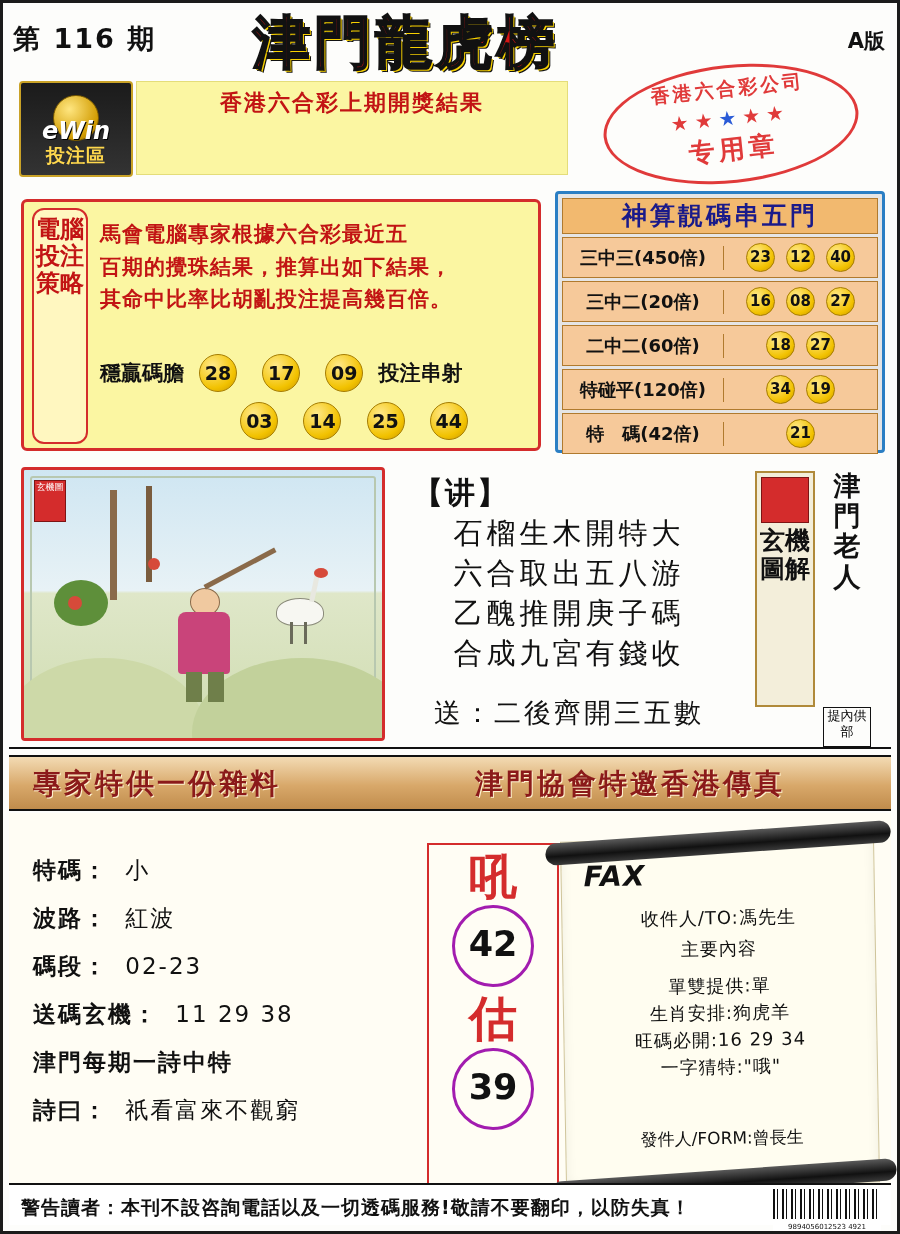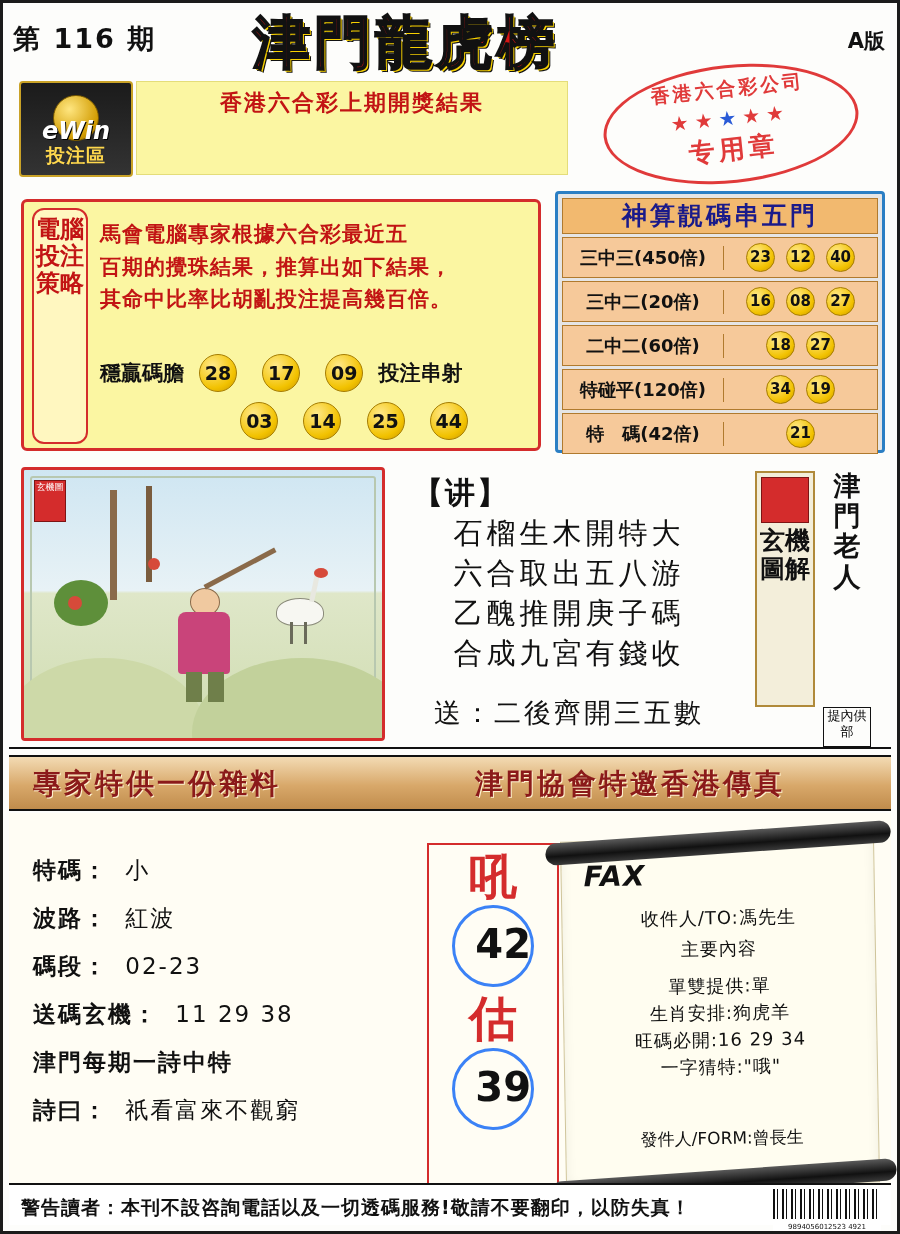--- a/index.html
+++ b/index.html
@@ -285,24 +285,24 @@
     background:#fffdf4;
   }
   .redcol .ch{
     text-align:center;font-size:48px;font-weight:bold;color:#d42c2c;
     line-height:1.05;
   }
   .redcol .c1{margin-top:6px;}
   .redcol .c2{margin-top:6px;}
   .circ{
     width:76px;height:76px;border-radius:50%;
-    border:3px solid #3b82f6;
+    border:3px solid #a21caf;
     margin:4px auto;
-    text-align:right;line-height:72px;
-    font-size:40px;font-weight:bold;color:#111;
+    text-align:center;line-height:72px;
+    font-size:35px;font-weight:bold;color:#111;
   }
 
   
   .scroll{
     position:absolute;left:560px;top:836px;width:312px;height:344px;
     background:#fffdf0;
     border:1px solid #cfc49a;
     box-shadow:inset 0 0 12px rgba(0,0,0,.07);
     transform:rotate(-1deg);
   }

